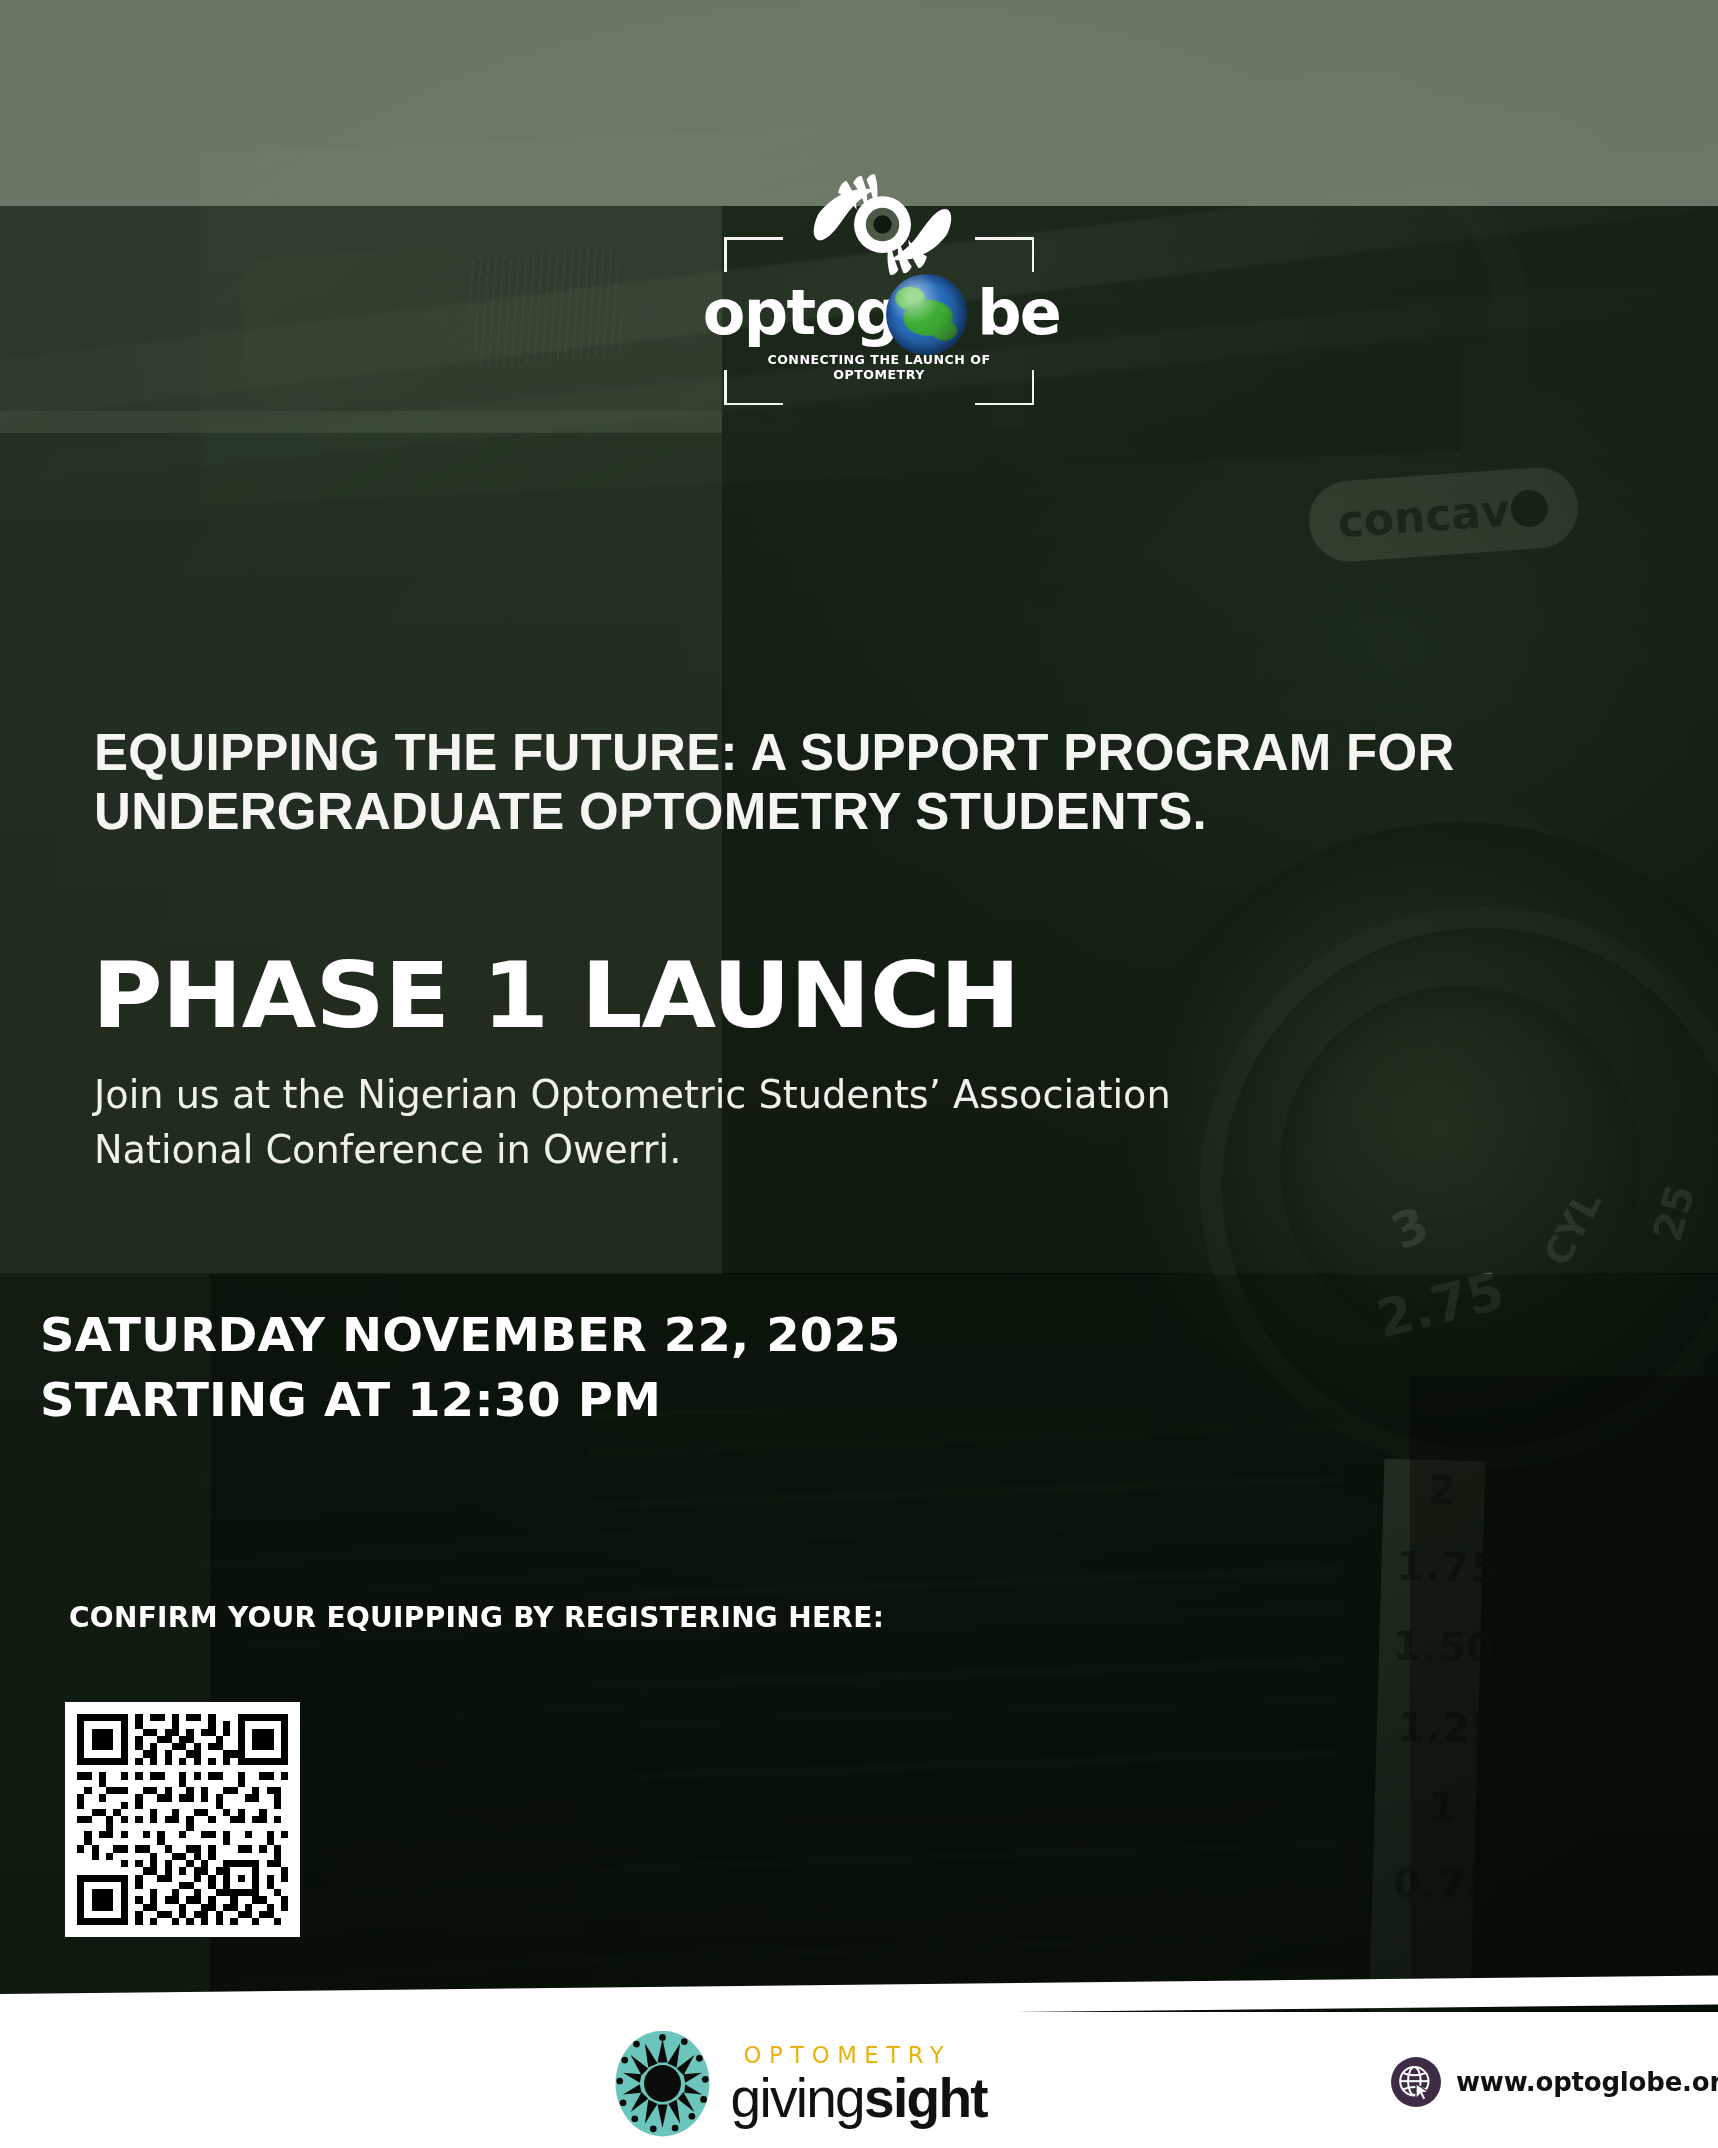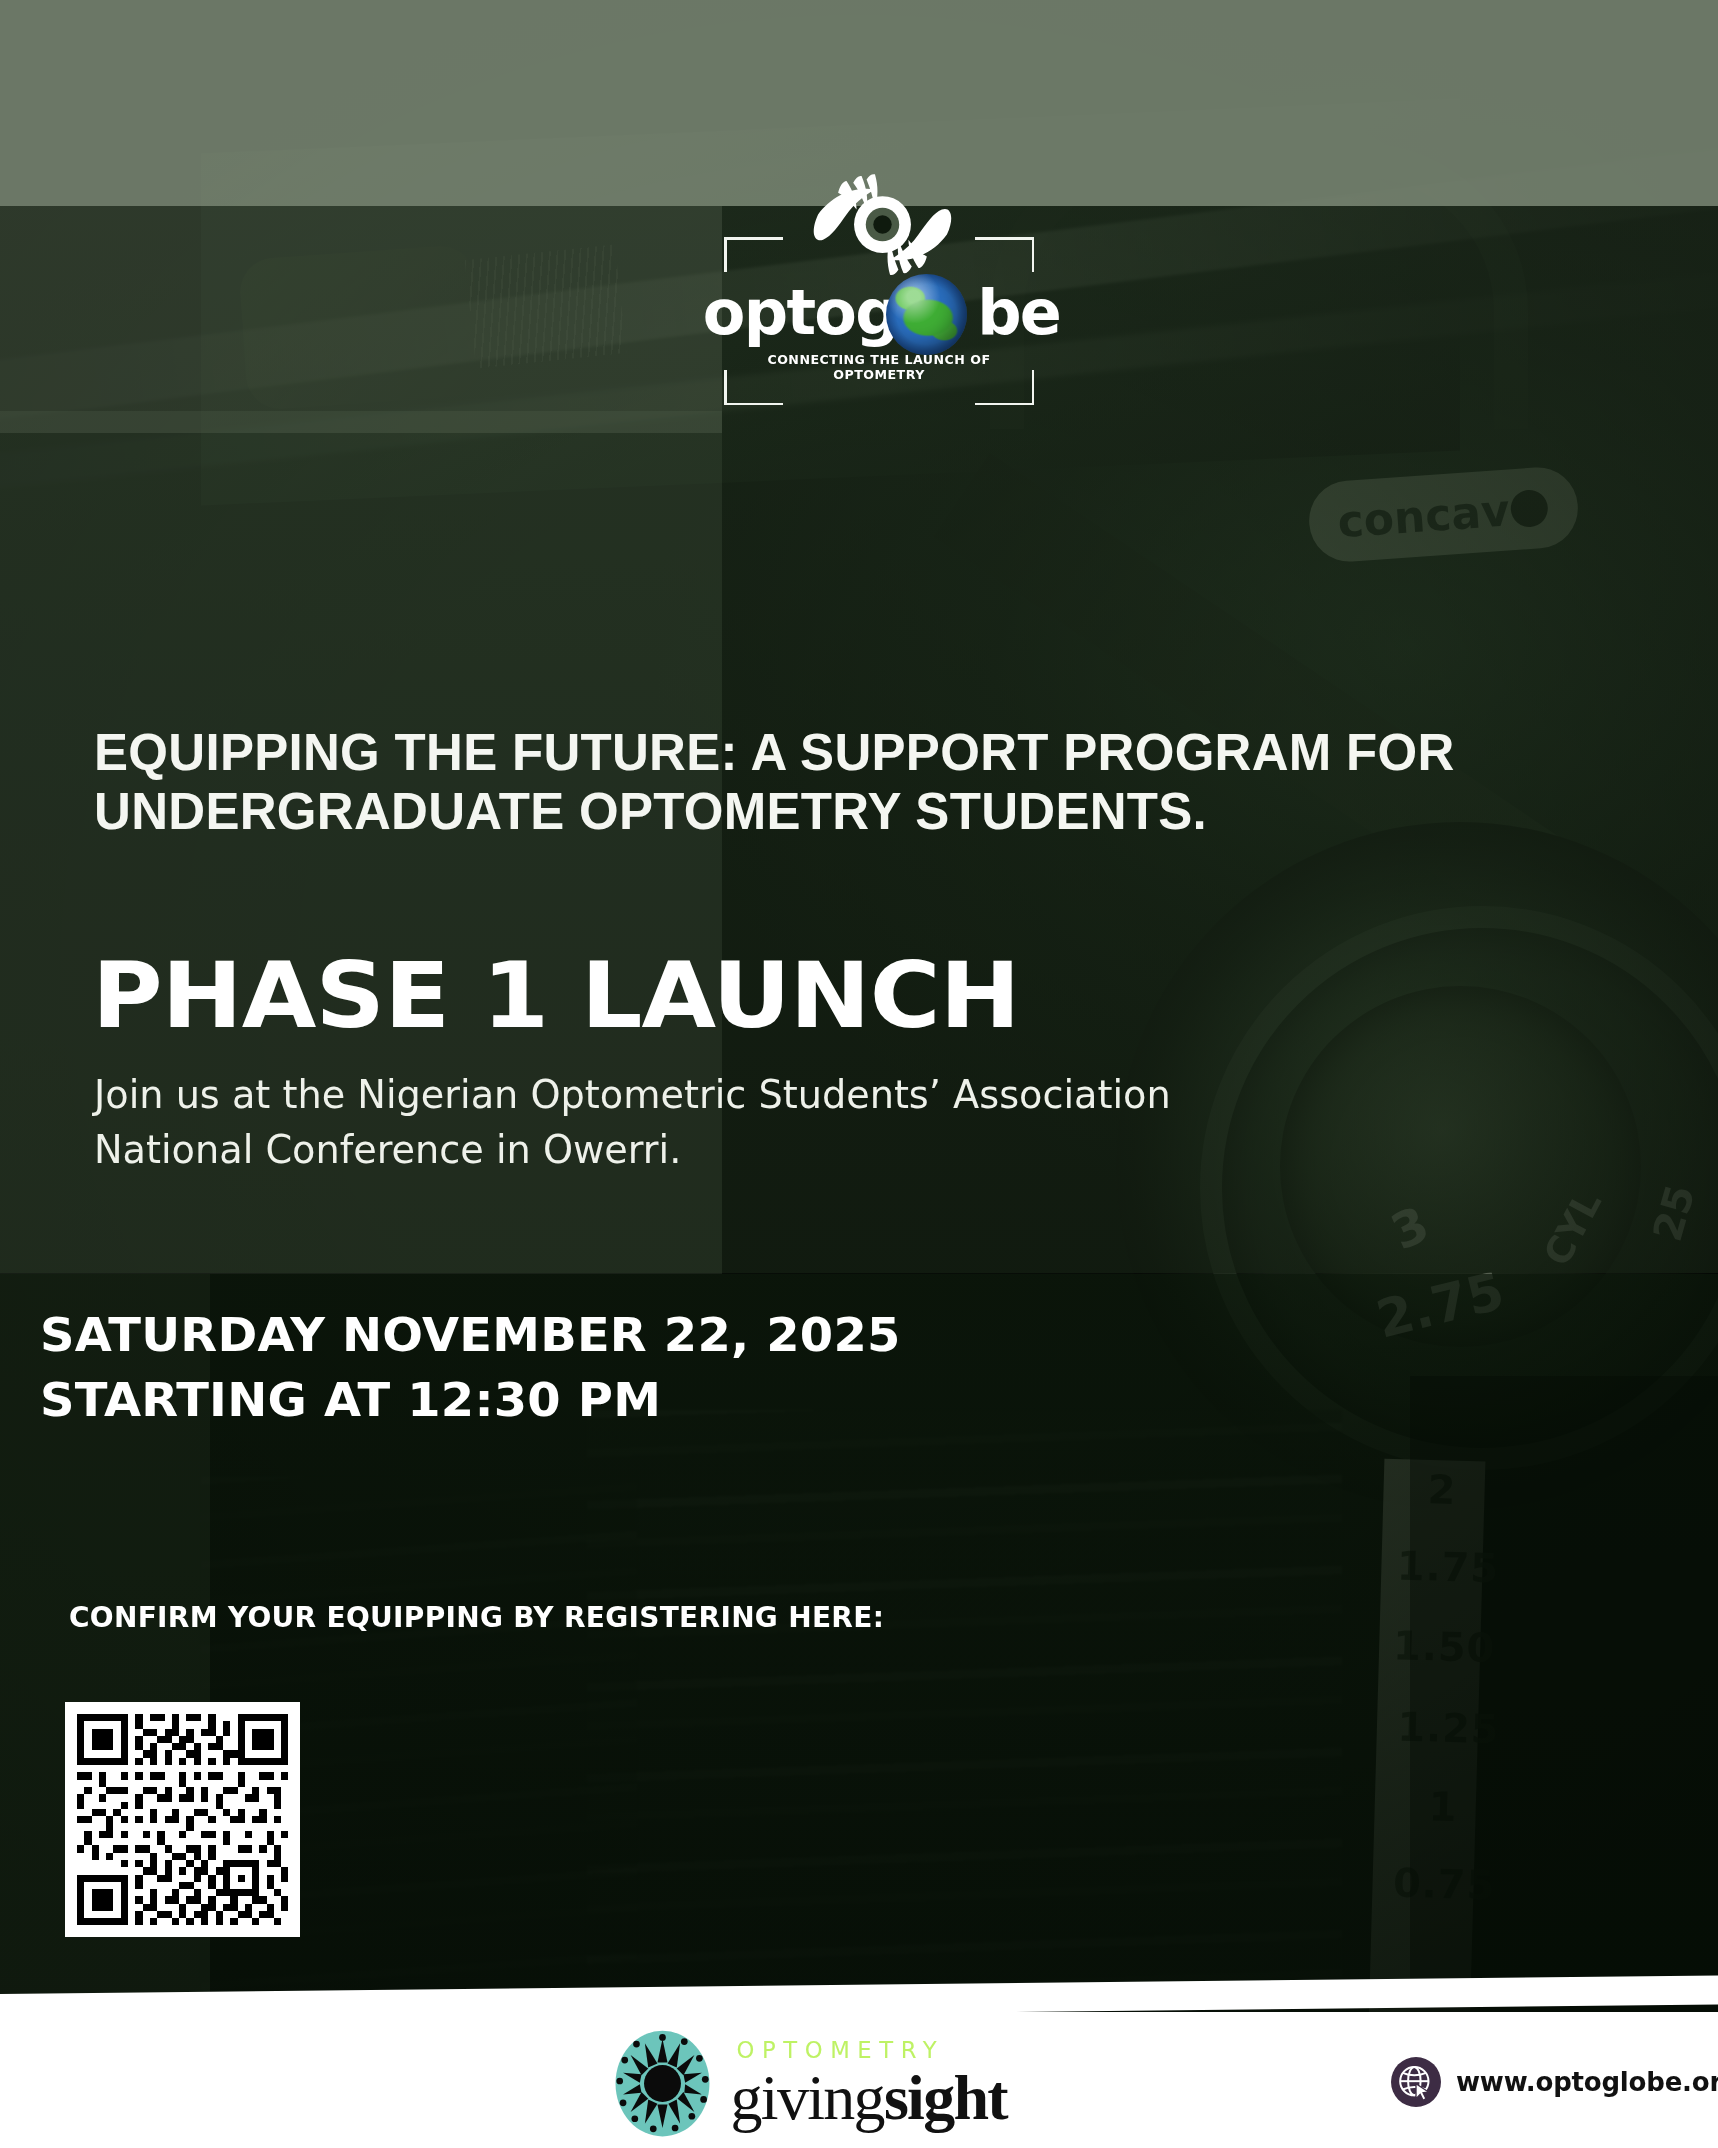--- a/index.html
+++ b/index.html
@@ -271,24 +271,24 @@
     background:#ffffff;
     transform:skewY(-.62deg);transform-origin:left top;
   }
   .ogs{
     position:absolute;left:613px;top:2029px;display:flex;align-items:center;gap:18.5px;
   }
   .ogs-mark{width:99px;height:109px;}
   .ogs-text{display:flex;flex-direction:column;line-height:1;}
   .ogs-top{
     font-family:"DejaVu Sans", sans-serif;font-weight:400;
-    font-size:22.7px;letter-spacing:7.6px;color:#bef264;margin-bottom:6.7px;margin-left:6px;
+    font-size:22.7px;letter-spacing:7.6px;color:#eab308;margin-bottom:6.7px;margin-left:13px;
   }
   .ogs-bottom{
-    font-family:Liberation Serif, serif;font-size:64px;color:#111;line-height:.92;
+    font-family:Liberation Sans, sans-serif;font-size:55px;color:#111;line-height:.92;
   }
   .ogs-bottom .thin{font-weight:400;letter-spacing:-1.7px;}
   .ogs-bottom .bold{font-weight:700;letter-spacing:-1.7px;}
 
   .site{
     position:absolute;left:1391px;top:2057px;display:flex;align-items:center;gap:15px;
   }
   .site-icon{width:50px;height:50px;}
   .site-url{
     font-family:"DejaVu Sans", sans-serif;font-weight:700;font-size:26px;color:#111;

